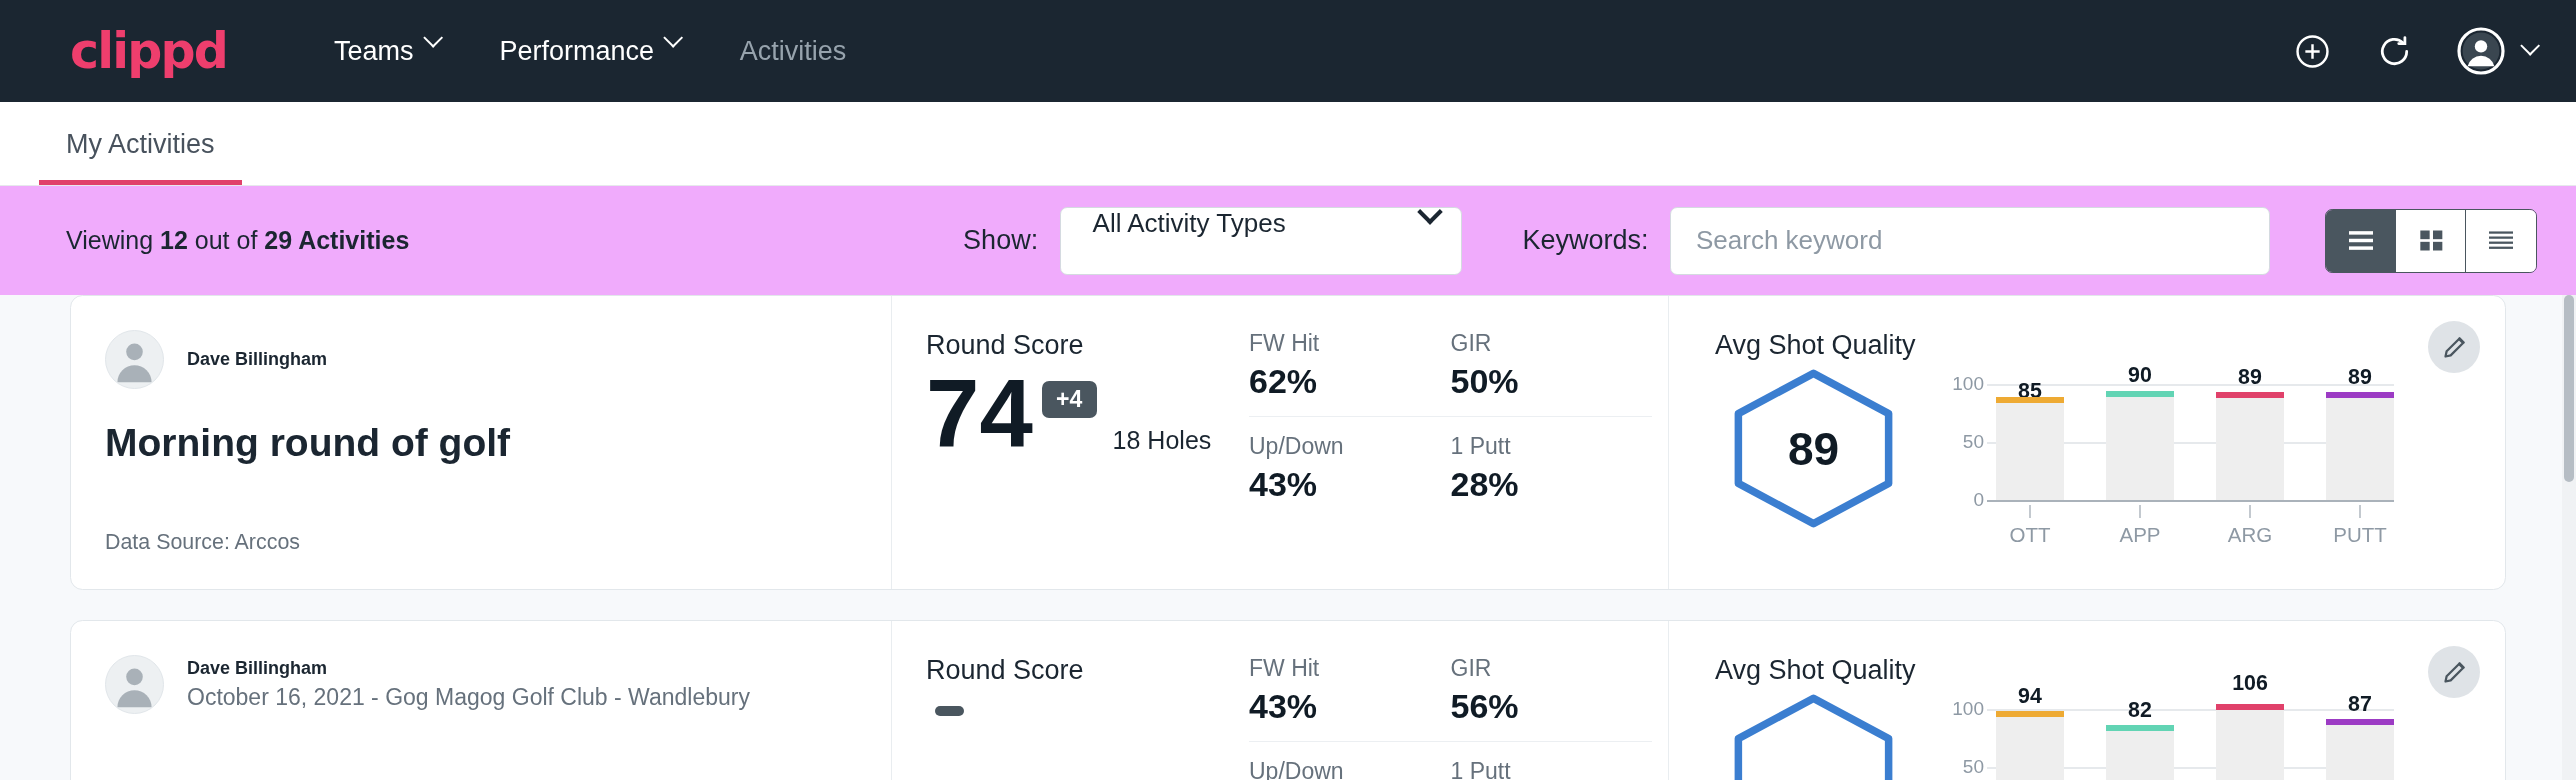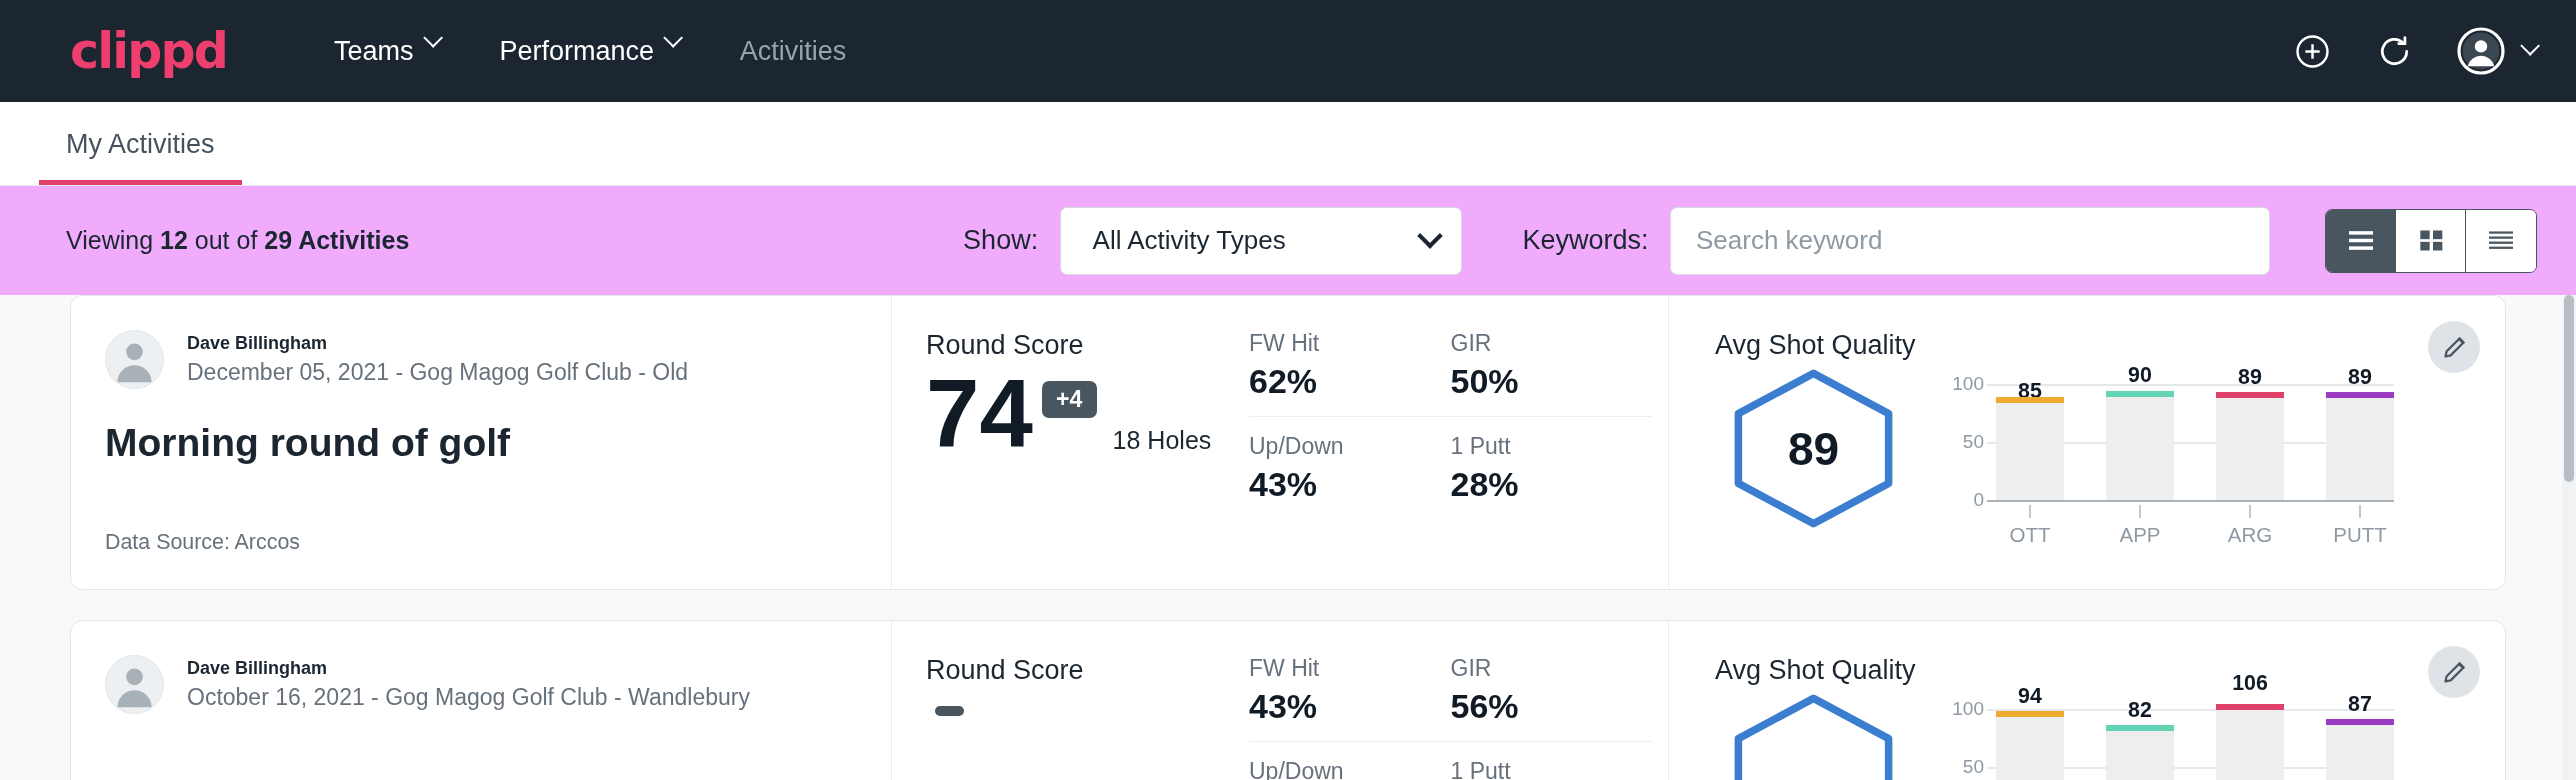--- a/index.html
+++ b/index.html
@@ -97,21 +97,20 @@
     color: #1b2631;
     margin-right: 21.4px;
     white-space: nowrap;
   }
   .select-box {
     width: 402px; height: 68px;
     background: #ffffff;
     border: 1.8px solid #d4dae0;
     border-radius: 7.1px;
     display: flex;
-    align-items: center;
     padding: 0 21.4px 0 32px;
     cursor: pointer;
     margin-right: 61px;
   }
   .select-val { font-size: 26px; color: #1b2631; flex: 1; white-space: nowrap; }
   .sel-chev {
     width: 18px; height: 18px;
     border-right: 4.5px solid #1b2631;
     border-bottom: 4.5px solid #1b2631;
     transform: rotate(45deg) translate(-3.6px,-3.6px);
@@ -393,21 +392,20 @@
     <div class="col-left">
       <div class="who">
         <div class="who-av">
           <svg width="59" height="59" viewBox="0 0 24 24">
             <circle cx="12" cy="9.2" r="3.5" fill="#a9b1b8"></circle>
             <path d="M4.8 22a7.2 7.2 0 0 1 14.4 0z" fill="#a9b1b8"></path>
           </svg>
         </div>
         <div>
           <div class="who-name">Dave Billingham</div>
-          <div class="who-sub">December 05, 2021 - Gog Magog Golf Club - Old</div>
         </div>
       </div>
       <div class="card-title">Morning round of golf</div>
       <div class="card-src">Data Source: Arccos</div>
     </div>
 
     <div class="col-score">
       <div class="sec-title">Round Score</div>
       <div class="score-row">
         <div class="score-big">74</div>

